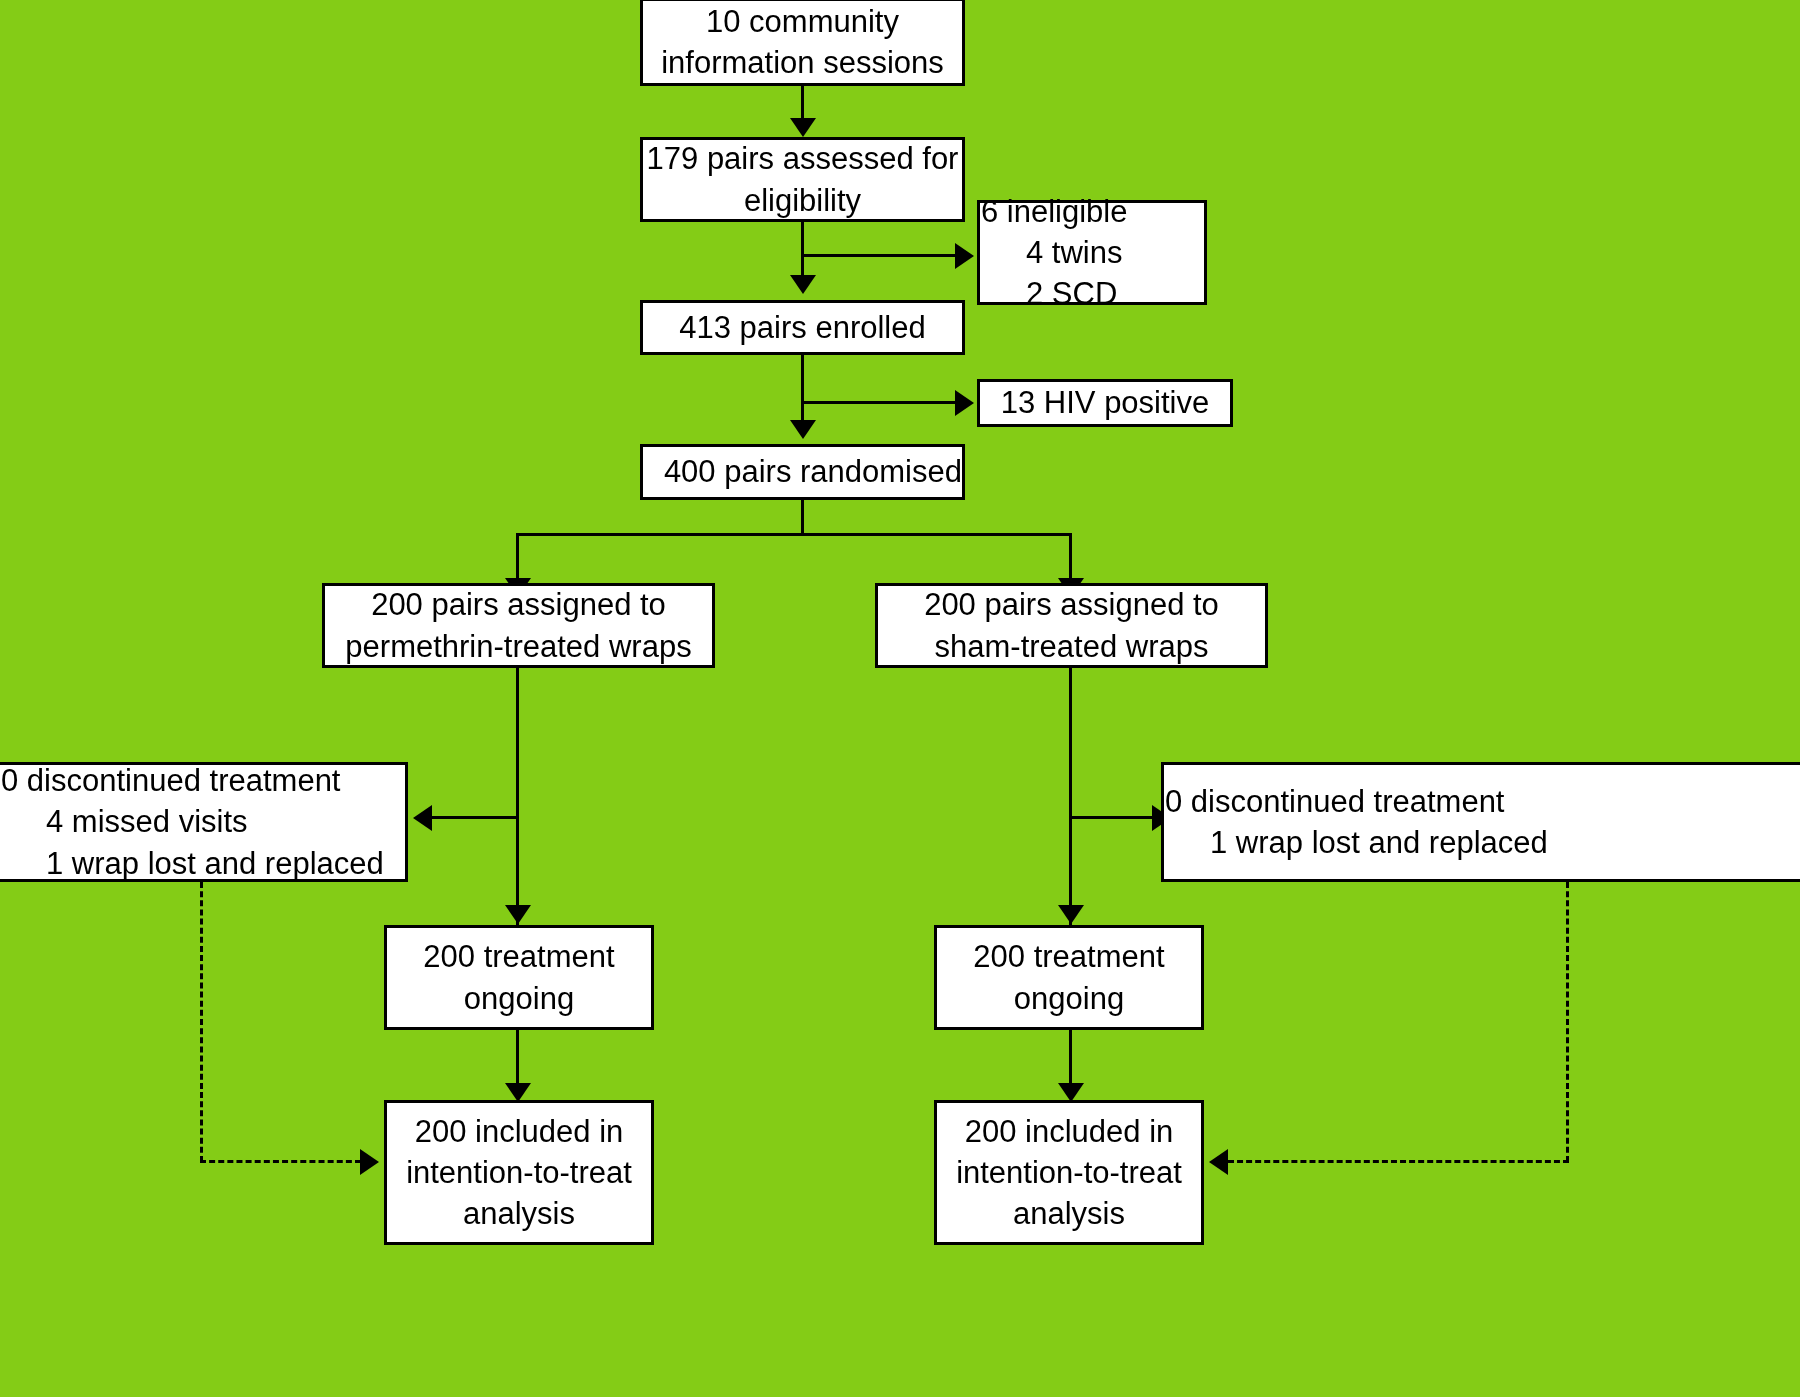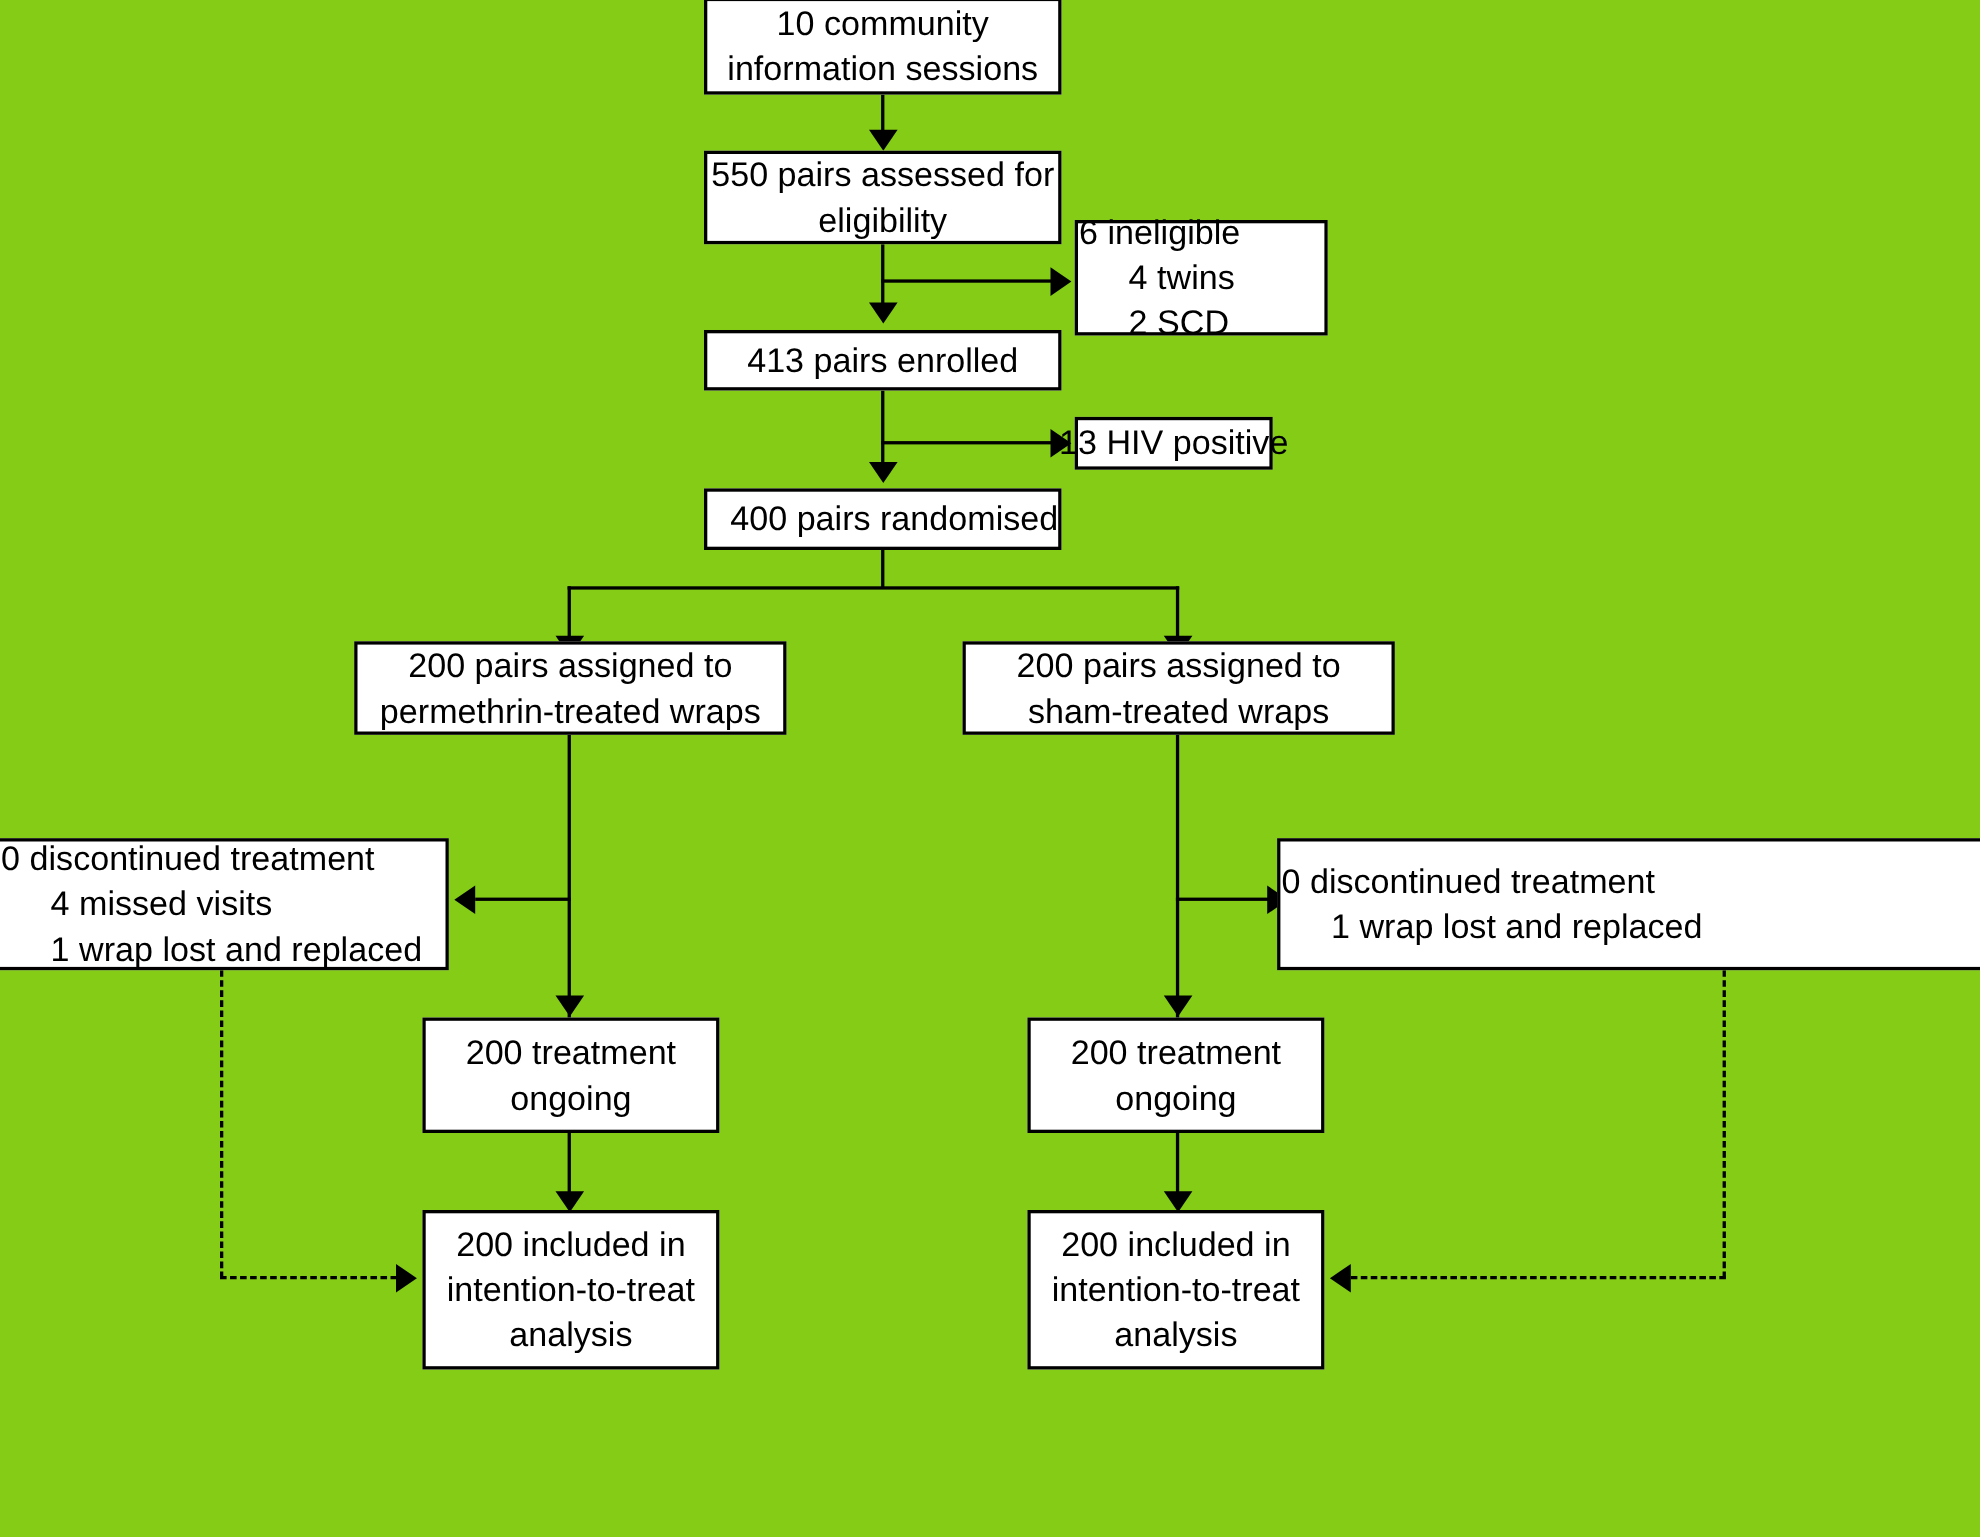--- a/index.html
+++ b/index.html
@@ -106,21 +106,21 @@
 
   <div class="box" style="left:640px; top:-2px; width:325px; height:88px;">
     <span class="ln">10 community</span>
     <span class="ln">information sessions</span>
   </div>
 
   <div class="vline" style="left:801px; top:86px; height:36px;"></div>
   <div class="arrow-down" style="left:790px; top:118px;"></div>
 
   <div class="box" style="left:640px; top:137px; width:325px; height:85px;">
-    <span class="ln">550 pairs assessed for</span>
+    <span class="ln">179 pairs assessed for</span>
     <span class="ln">eligibility</span>
   </div>
 
   <div class="vline" style="left:801px; top:222px; height:57px;"></div>
   <div class="arrow-down" style="left:790px; top:275px;"></div>
 
   <div class="hline" style="left:801px; top:254px; width:156px;"></div>
   <div class="arrow-right" style="left:955px; top:243px;"></div>
 
   <div class="box left-align" style="left:977px; top:200px; width:230px; height:105px;">
@@ -132,21 +132,21 @@
   <div class="box" style="left:640px; top:300px; width:325px; height:55px;">
     <span class="ln">413 pairs enrolled</span>
   </div>
 
   <div class="vline" style="left:801px; top:355px; width:3px; height:68px;"></div>
   <div class="arrow-down" style="left:790px; top:420px;"></div>
 
   <div class="hline" style="left:801px; top:401px; width:156px;"></div>
   <div class="arrow-right" style="left:955px; top:390px;"></div>
 
-  <div class="box" style="left:977px; top:379px; width:180px; height:48px;">
+  <div class="box" style="left:977px; top:379px; width:256px; height:48px;">
     <span class="ln">13 HIV positive</span>
   </div>
 
   <div class="box" style="left:640px; top:444px; width:325px; height:56px;align-items:flex-end;">
     <span class="ln">400 pairs randomised</span>
   </div>
 
   <div class="vline" style="left:801px; top:500px; height:35px;"></div>
   <div class="hline" style="left:516px; top:533px; width:556px;"></div>
 

